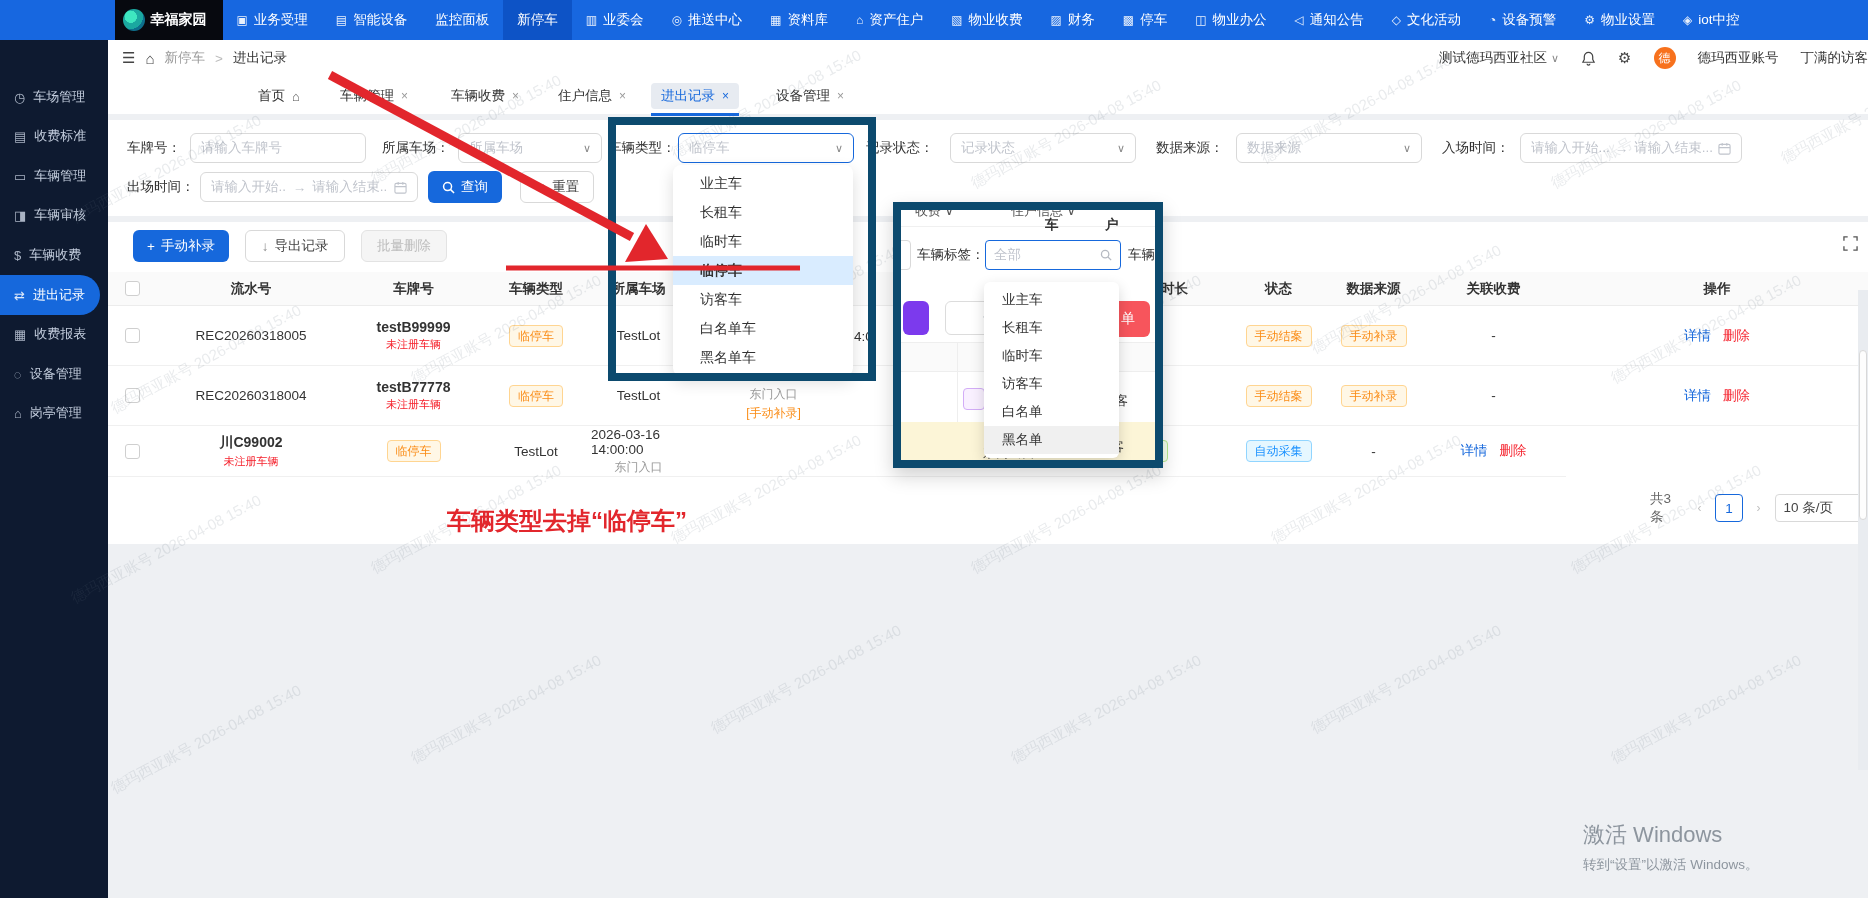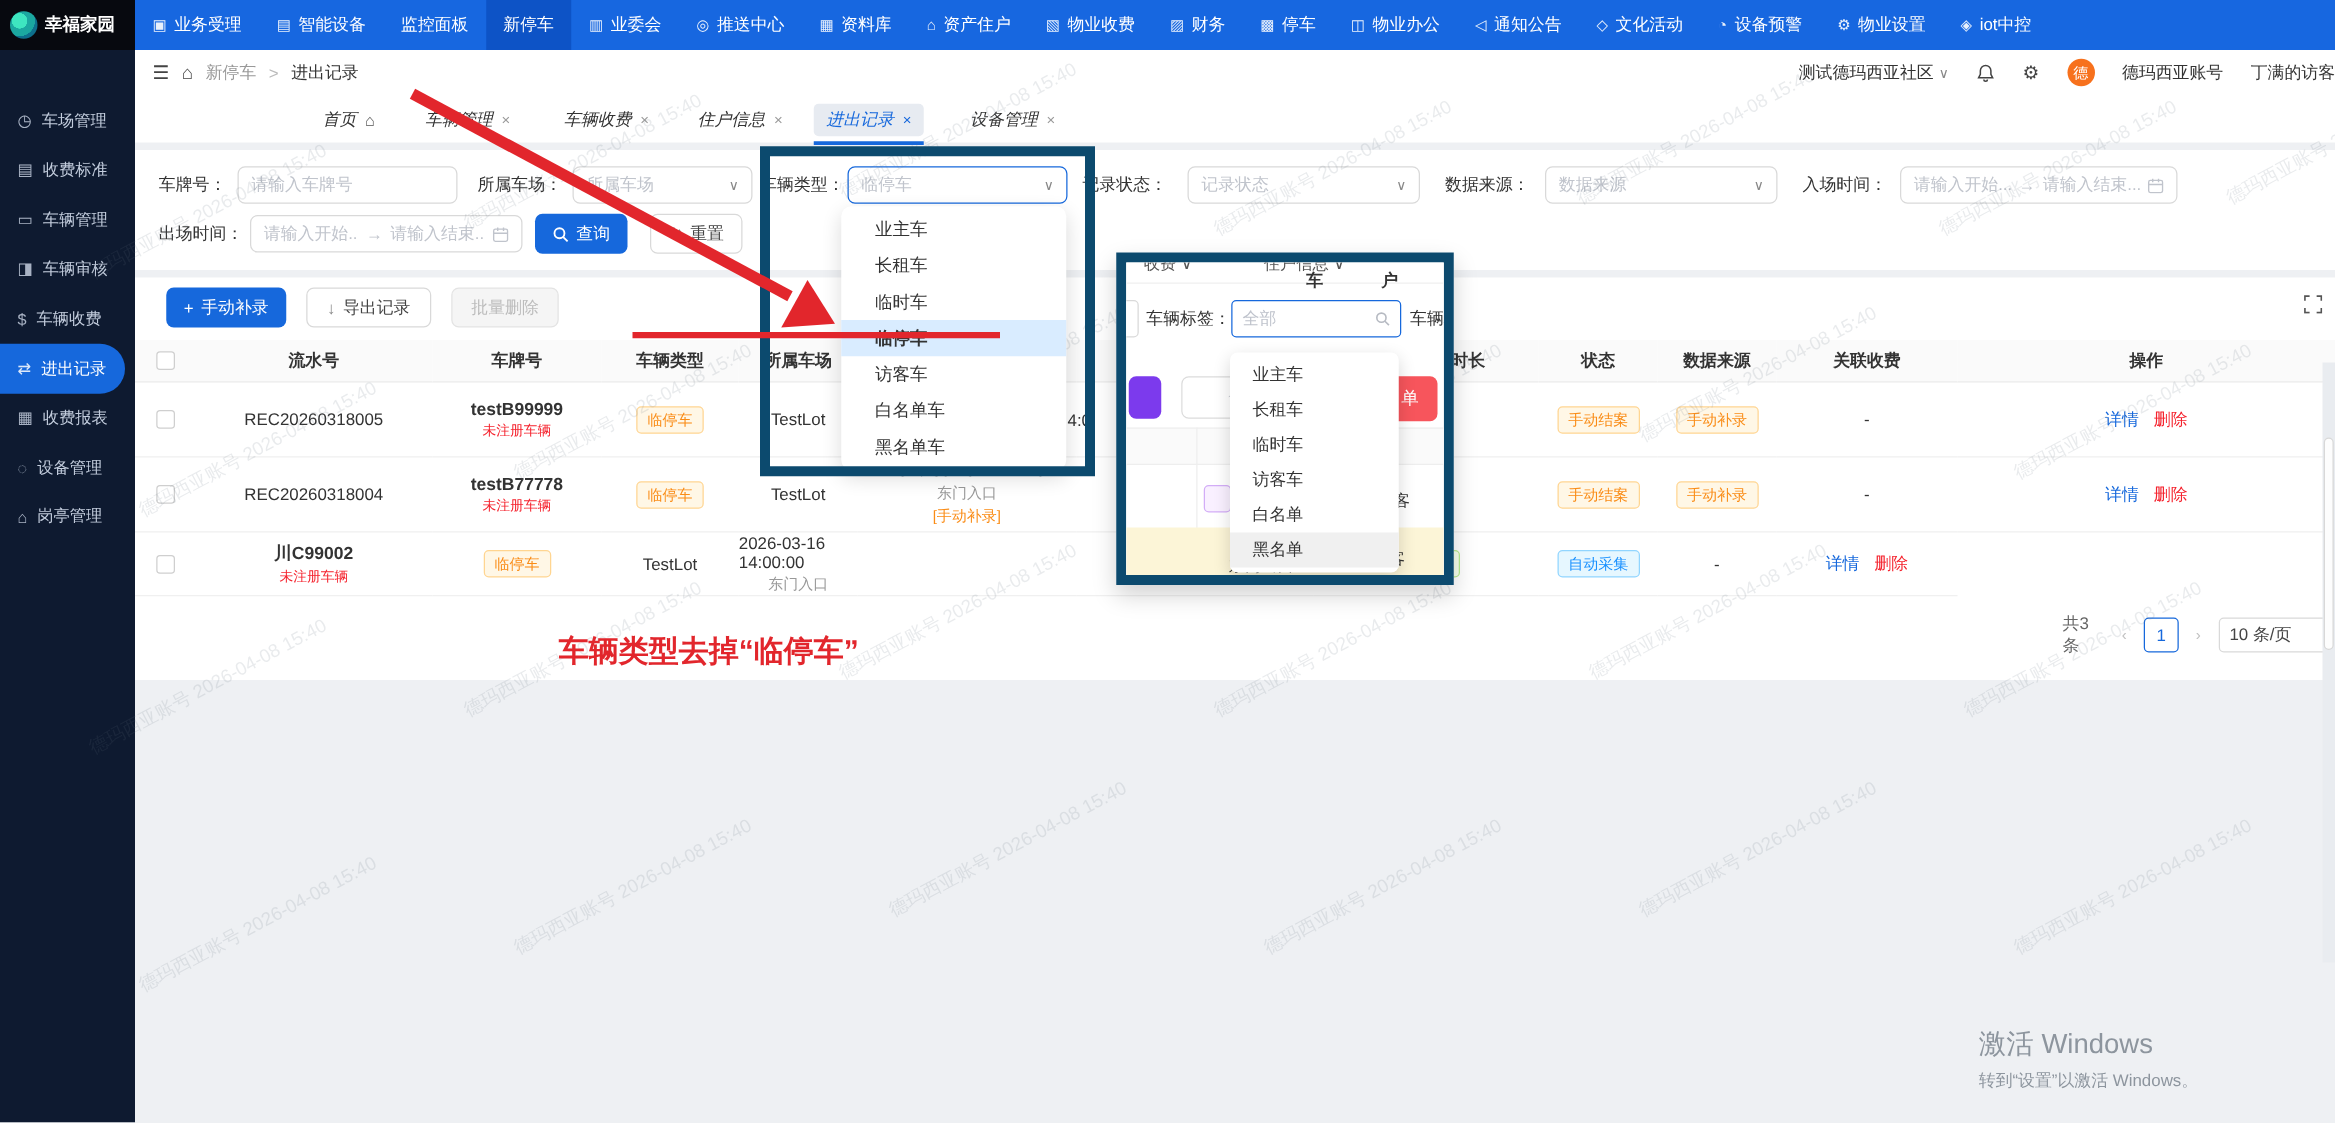--- a/index.html
+++ b/index.html
@@ -2,21 +2,21 @@
 <html><head>
 <meta charset="utf-8">
 <style>
   * { margin:0; padding:0; box-sizing:border-box; }
   html,body { width:1868px; height:898px; overflow:hidden; }
   body { font-family:"Liberation Sans","DejaVu Sans",sans-serif; font-size:13.5px; color:#333;
          background:#eef0f3; position:relative; }
 
   
   .topnav { position:absolute; left:0; top:0; width:1868px; height:40px; background:#1767e0;
-            display:flex; align-items:stretch; z-index:3; }
+            display:flex; align-items:stretch; z-index:3;justify-content:center; }
   .logo-box { width:108px; background:#07090f; display:flex; align-items:center; gap:6px;
               padding-left:8px; flex:0 0 108px; }
   .logo-mark { width:22px; height:22px; border-radius:50%;
                background:radial-gradient(circle at 35% 35%, #3ee6c0 0 30%, #1ba8a0 31% 60%, #0d6f8c 61% 100%); }
   .logo-text { color:#fff; font-weight:bold; font-size:14px; white-space:nowrap; }
   .nav-items { display:flex; align-items:stretch; }
   .nav-item { display:flex; align-items:center; gap:6px; padding:0 14px; color:#fff;
               font-size:13.5px; white-space:nowrap; cursor:pointer; }
   .nav-item .glyph { font-size:12px; opacity:.9; }
   .nav-item.active { background:#0d53c6; }
@@ -37,21 +37,21 @@
   .crumb .root { color:#999; }
   .crumb .sep { color:#bbb; }
   .head-right { position:absolute; right:0; top:0; height:36px; display:flex; align-items:center; gap:22px; padding-right:0; }
   .community { display:flex; align-items:center; gap:4px; cursor:pointer; }
   .caret { color:#888; font-size:11px; }
   .avatar { width:22px; height:22px; border-radius:50%; background:#f7711d; color:#fff; font-size:12px;
             display:flex; align-items:center; justify-content:center; }
   .help-link { white-space:nowrap; }
 
   
-  .tabsbar { position:absolute; left:0; top:36px; width:1760px; height:38px; background:#fff;font-style:italic; }
+  .tabsbar { position:absolute; left:0; top:36px; width:1760px; height:38px; background:#fff; }
   .tab { position:absolute; top:7px; height:26px; display:flex; align-items:center; gap:7px;
          padding:0 10px; color:#333; cursor:pointer; font-size:13.5px; white-space:nowrap; }
   .tab .x { color:#999; font-size:12px; }
   .tab.active { background:#e7ebf1; border-radius:4px; color:#1668dc; }
   .tab.active .x { color:#1668dc; }
   .tab.active::after { content:""; position:absolute; left:0; right:0; bottom:-7px; height:3px; background:#1668dc; }
   .tab .home { font-size:13px; color:#555; }
 
   
   .filtercard { position:absolute; left:0; top:80px; width:1760px; height:96px; background:#fff; }

